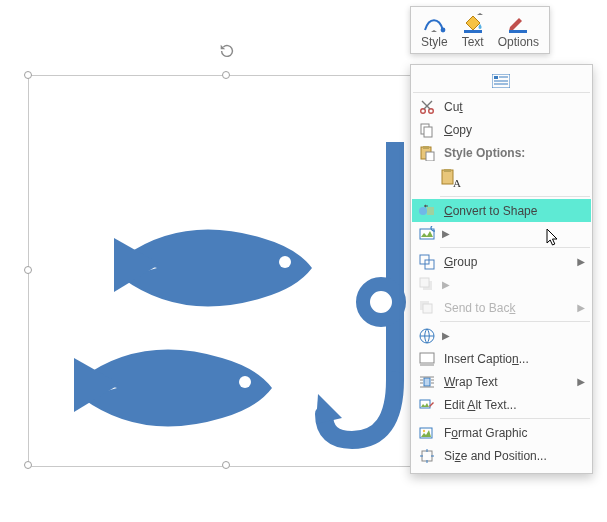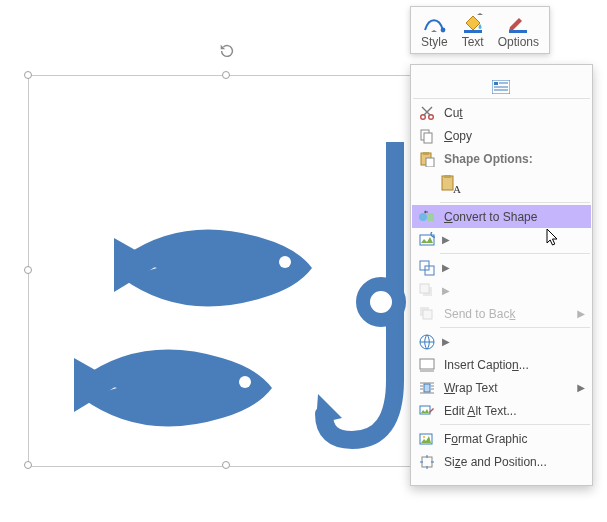--- a/index.html
+++ b/index.html
@@ -89,21 +89,21 @@
   }
 
   
   .ctx-menu {
     position: absolute;
     left: 410px; top: 64px;
     width: 183px;
     background: #fcfcfc;
     border: 1px solid #c8c8c8;
     box-shadow: 0 4px 10px rgba(0,0,0,.22);
-    padding: 12px 1px;
+    padding: 6px 1px;
   }
   .ctx-item {
     display: flex;
     align-items: center;
     height: 23px;
     padding: 0 6px 0 4px;
   }
   .ctx-item .icon-slot {
     width: 22px; height: 20px;
     display: flex; align-items: center; justify-content: center;
@@ -117,21 +117,21 @@
   }
   .ctx-item .sub {
     color: #777;
     font-size: 10px;
     padding-left: 4px;
   }
   .ctx-item.disabled .label,
   .ctx-item.disabled .sub,
   .ctx-item.disabled .icon-slot { color: #b5b5b5; }
   .ctx-item.disabled svg { opacity: .4; }
-  .ctx-item.hover { background: #c4b5fd; }
+  .ctx-item.hover { background: #5eead4; }
   .ctx-item.header .label { color: #777; }
 
   .ctx-sep {
     height: 1px;
     background: #e1e1e1;
     margin: 2px 1px 2px 28px;
   }
 
   .paste-option-row {
     display: flex;
@@ -285,21 +285,21 @@
   </div>
 
   <div class="ctx-item header">
     <span class="icon-slot">
       <svg width="16" height="16" viewBox="0 0 16 16">
         <rect x="2" y="2" width="10" height="12" fill="#e8c67a" stroke="#a8822c"></rect>
         <rect x="4" y="1" width="6" height="3" fill="#bda45a"></rect>
         <rect x="7" y="7" width="8" height="9" fill="#fff" stroke="#888"></rect>
       </svg>
     </span>
-    <span class="label" style="font-weight:600">Shape Options:</span>
+    <span class="label" style="font-weight:600">Style Options:</span>
   </div>
 
   <div class="paste-option-row">
     <div class="paste-option">
       <svg width="22" height="22" viewBox="0 0 22 22">
         <rect x="2" y="2" width="11" height="14" fill="#e8c67a" stroke="#a8822c"></rect>
         <rect x="4" y="1" width="7" height="3" fill="#bda45a"></rect>
         <text x="13" y="19" font-size="11" font-family="Segoe UI" fill="#333">A</text>
       </svg>
     </div>
@@ -331,20 +331,21 @@
 
   <div class="ctx-sep"></div>
 
   <div class="ctx-item">
     <span class="icon-slot">
       <svg width="16" height="16" viewBox="0 0 16 16">
         <rect x="1" y="1" width="9" height="9" fill="none" stroke="#4a80bf"></rect>
         <rect x="6" y="6" width="9" height="9" fill="none" stroke="#4a80bf"></rect>
       </svg>
     </span>
+    <span class="label"><span class="underline-accesskey">G</span>roup</span>
     <span class="sub">▶</span>
   </div>
 
   <div class="ctx-item disabled">
     <span class="icon-slot">
       <svg width="16" height="16" viewBox="0 0 16 16">
         <rect x="4" y="4" width="9" height="9" fill="#cfcfcf"></rect>
         <rect x="1" y="1" width="9" height="9" fill="#efefef" stroke="#aaa"></rect>
       </svg>
     </span>

